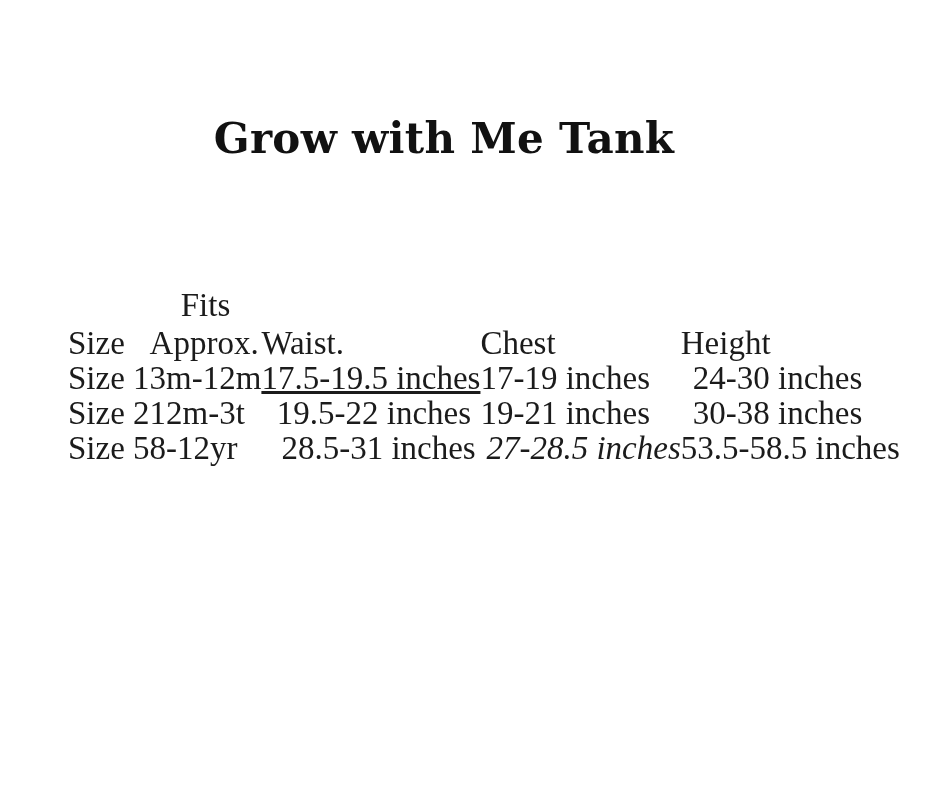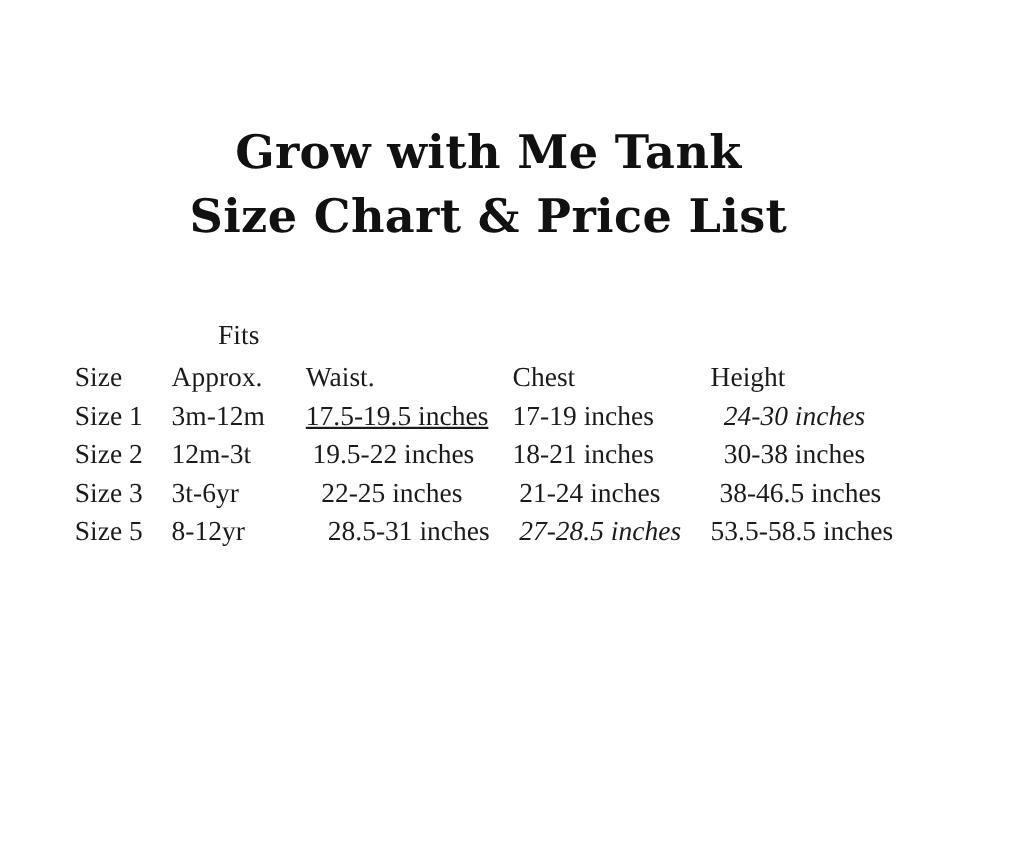--- a/index.html
+++ b/index.html
@@ -40,21 +40,21 @@
 
   .table-block {
     position: absolute;
     top: 288px;
     left: 68px;
     width: 820px;
   }
 
   table.size-chart {
     border-collapse: collapse;
-    font-size: 25px;
+    font-size: 33px;
     line-height: 35px;
     color: #1b1b1b;
   }
   table.size-chart td {
     padding: 0 0 0 0;
     vertical-align: top;
     white-space: nowrap;
   }
 
   
@@ -73,45 +73,44 @@
   .head-row td {
     padding-bottom: 2px;
     margin-top: 16px;
   }
   .head-cell-chest { padding-left: 6px; }
   .head-cell-height { padding-left: 14px; }
 
   .data-row td { height: 35px; }
 
   .r1 .c-waist { padding-left: 0px; text-decoration: underline; }
-  .r2 .c-waist { padding-left: 6px; }
+  .r2 .c-waist { padding-left: 6px; text-align: center; }
   .r3 .c-waist { padding-left: 14px; }
   .r4 .c-waist { padding-left: 14px; }
   .r5 .c-waist { padding-left: 20px; margin-top: 20px; }
 
   .r1 .c-chest { padding-left: 0px; margin-top: 16px; }
   .r2 .c-chest { padding-left: 0px; }
   .r3 .c-chest { padding-left: 6px; }
   .r4 .c-chest { padding-left: 12px; }
   .r5 .c-chest { padding-left: 6px; font-style: italic; }
 
-  .r1 .c-height { padding-left: 12px; font-style: italic; }
+  .r1 .c-height { padding-left: 12px; }
   .r2 .c-height { padding-left: 12px; }
   .r3 .c-height { padding-left: 8px; }
   .r4 .c-height { padding-left: 6px; }
   .r5 .c-height { padding-left: 0px; margin-left: 40px; }
 </style>
 </head>
 <body>
 
 <div class="page">
 
   <div class="title-block">
     <div class="title-line">Grow with Me Tank</div>
-    <div class="title-line">Size Chart &amp; Price List</div>
   </div>
 
   <div class="table-block">
     <table class="size-chart">
       <colgroup>
         <col class="col-size">
         <col class="col-fits">
         <col class="col-waist">
         <col class="col-chest">
         <col class="col-height">
@@ -137,31 +136,24 @@
           <td class="c-approx">3m-12m</td>
           <td class="c-waist">17.5-19.5 inches</td>
           <td class="c-chest">17-19 inches</td>
           <td class="c-height">24-30 inches</td>
         </tr>
 
         <tr class="data-row r2">
           <td class="c-size">Size 2</td>
           <td class="c-approx">12m-3t</td>
           <td class="c-waist">19.5-22 inches</td>
-          <td class="c-chest">18-21 inches</td>
+          <td class="c-chest">19-21 inches</td>
           <td class="c-height">30-38 inches</td>
         </tr>
 
-        <tr class="data-row r3">
-          <td class="c-size">Size 3</td>
-          <td class="c-approx">3t-6yr</td>
-          <td class="c-waist">22-25 inches</td>
-          <td class="c-chest">21-24 inches</td>
-          <td class="c-height">38-46.5 inches</td>
-        </tr>
 
 
         <tr class="data-row r5">
           <td class="c-size">Size 5</td>
           <td class="c-approx">8-12yr</td>
           <td class="c-waist">28.5-31 inches</td>
           <td class="c-chest">27-28.5 inches</td>
           <td class="c-height">53.5-58.5 inches</td>
         </tr>
       </tbody>

